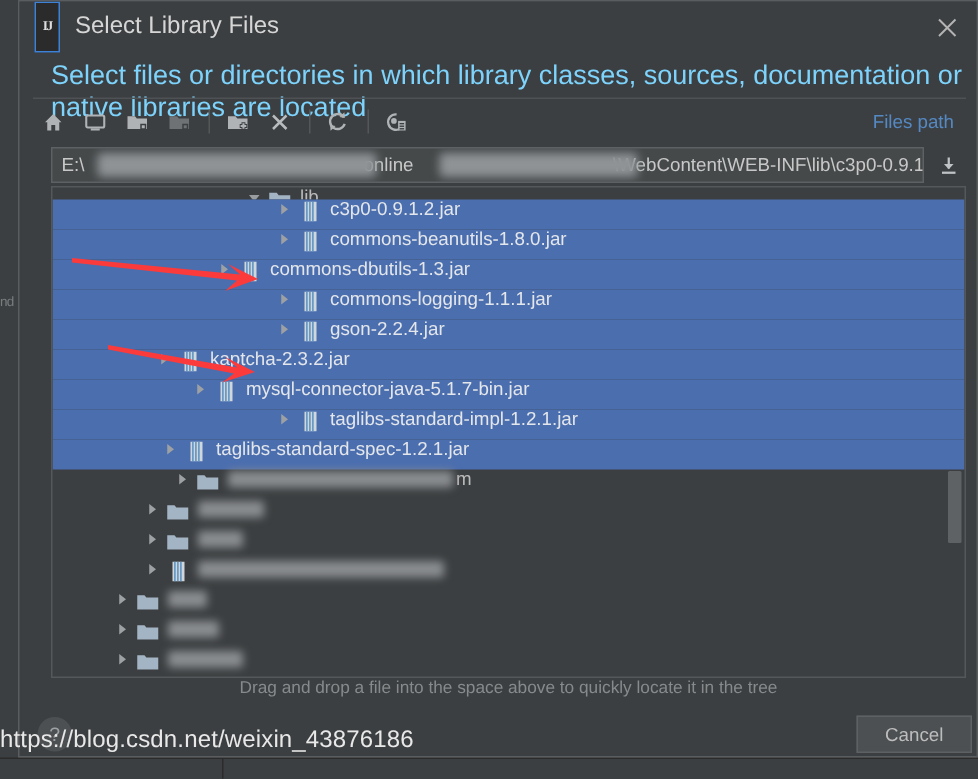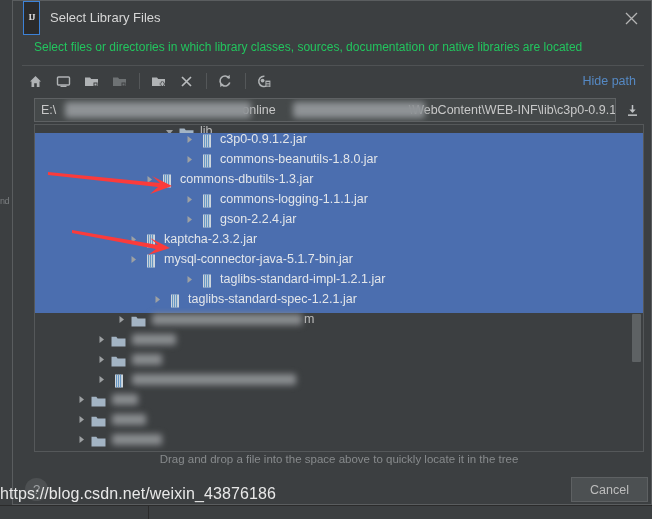--- a/index.html
+++ b/index.html
@@ -82,37 +82,37 @@
     display: flex; align-items: center; justify-content: center;
     font-size: 9px;
     font-weight: bold;
     color: #dedede;
     font-family: "Liberation Serif", serif;
     line-height: 1;
     letter-spacing: -1px;
   }
   #title-text {
     margin-left: 10px;
-    font-size: 13px;
+    font-size: 16px;
     color: #d6d6d6;
   }
   #close-btn {
     position: absolute;
     right: 8px; top: 5px;
     width: 24px; height: 24px;
     display: flex; align-items: center; justify-content: center;
     cursor: default;
   }
   #close-btn svg { display: block; }
 
   
   #subtitle {
     padding: 6px 0 0 21px;
-    font-size: 12px;
-    color: #22c55e;
+    font-size: 18px;
+    color: #7dd3fc;
     height: 24px;
     box-sizing: border-box;
   }
 
   
   #sub-sep {
     position: absolute;
     left: 9px; top: 64px;
     width: 622px; height: 1px;
     background: #4f5254;
@@ -420,21 +420,21 @@
       <svg width="16" height="16" viewBox="0 0 16 16">
         <path d="M8.4 3.2 A5.2 5.2 0 1 0 11 12.6" fill="none" stroke="#b0b3b5" stroke-width="1.5"></path>
         <circle cx="6.6" cy="7.6" r="1.9" fill="#b0b3b5"></circle>
         <rect x="9.4" y="7.6" width="5" height="6.4" fill="#b0b3b5"></rect>
         <rect x="10.4" y="9" width="3" height="0.9" fill="#3c3f41"></rect>
         <rect x="10.4" y="10.7" width="3" height="0.9" fill="#3c3f41"></rect>
         <rect x="10.4" y="12.4" width="3" height="0.9" fill="#3c3f41"></rect>
       </svg>
     </div>
 
-    <div id="hide-path">Hide path</div>
+    <div id="hide-path">Files path</div>
   </div>
 
   <div id="path-row">
     <div id="path-field">
       <span>E:\</span>
       <span class="blur" style="left:30px; top:3px; width:186px; height:16px;"></span>
       <span style="margin-left:186px;">online</span>
       <span class="blur" style="left:258px; top:3px; width:132px; height:16px;"></span>
       <span style="margin-left:133px;">\WebContent\WEB-INF\lib\c3p0-0.9.1.2.jar</span>
     </div>
@@ -538,69 +538,69 @@
             <span class="icon-cell">
               <svg width="12" height="14" viewBox="0 0 12 14">
                 <rect x="2" y="0.5" width="8" height="13" fill="#cfd6dc"></rect>
                 <rect x="3.1" y="0.5" width="1" height="13" fill="#5a8fc0"></rect>
                 <rect x="5.1" y="0.5" width="1" height="13" fill="#5a8fc0"></rect>
                 <rect x="7.1" y="0.5" width="1" height="13" fill="#5a8fc0"></rect>
               </svg>
             </span>
             <span class="row-label">gson-2.2.4.jar</span>
           </div>
+          <div class="row sel" style="padding-left: 68px;">
+            <span class="twisty">
+              <svg width="9" height="9" viewBox="0 0 9 9">
+                <path d="M2.5 1 L7 4.5 L2.5 8 Z" fill="#9ea1a3"></path>
+              </svg>
+            </span>
+            <span class="icon-cell">
+              <svg width="12" height="14" viewBox="0 0 12 14">
+                <rect x="2" y="0.5" width="8" height="13" fill="#cfd6dc"></rect>
+                <rect x="3.1" y="0.5" width="1" height="13" fill="#5a8fc0"></rect>
+                <rect x="5.1" y="0.5" width="1" height="13" fill="#5a8fc0"></rect>
+                <rect x="7.1" y="0.5" width="1" height="13" fill="#5a8fc0"></rect>
+              </svg>
+            </span>
+            <span class="row-label">kaptcha-2.3.2.jar</span>
+          </div>
           <div class="row sel" style="padding-left: 92px;">
             <span class="twisty">
               <svg width="9" height="9" viewBox="0 0 9 9">
                 <path d="M2.5 1 L7 4.5 L2.5 8 Z" fill="#9ea1a3"></path>
               </svg>
             </span>
             <span class="icon-cell">
               <svg width="12" height="14" viewBox="0 0 12 14">
                 <rect x="2" y="0.5" width="8" height="13" fill="#cfd6dc"></rect>
                 <rect x="3.1" y="0.5" width="1" height="13" fill="#5a8fc0"></rect>
                 <rect x="5.1" y="0.5" width="1" height="13" fill="#5a8fc0"></rect>
                 <rect x="7.1" y="0.5" width="1" height="13" fill="#5a8fc0"></rect>
               </svg>
             </span>
-            <span class="row-label">kaptcha-2.3.2.jar</span>
-          </div>
-          <div class="row sel" style="padding-left: 92px;">
-            <span class="twisty">
-              <svg width="9" height="9" viewBox="0 0 9 9">
-                <path d="M2.5 1 L7 4.5 L2.5 8 Z" fill="#9ea1a3"></path>
-              </svg>
-            </span>
-            <span class="icon-cell">
-              <svg width="12" height="14" viewBox="0 0 12 14">
-                <rect x="2" y="0.5" width="8" height="13" fill="#cfd6dc"></rect>
-                <rect x="3.1" y="0.5" width="1" height="13" fill="#5a8fc0"></rect>
-                <rect x="5.1" y="0.5" width="1" height="13" fill="#5a8fc0"></rect>
-                <rect x="7.1" y="0.5" width="1" height="13" fill="#5a8fc0"></rect>
-              </svg>
-            </span>
             <span class="row-label">mysql-connector-java-5.1.7-bin.jar</span>
           </div>
           <div class="row sel" style="padding-left: 148px;">
             <span class="twisty">
               <svg width="9" height="9" viewBox="0 0 9 9">
                 <path d="M2.5 1 L7 4.5 L2.5 8 Z" fill="#9ea1a3"></path>
               </svg>
             </span>
             <span class="icon-cell">
               <svg width="12" height="14" viewBox="0 0 12 14">
                 <rect x="2" y="0.5" width="8" height="13" fill="#cfd6dc"></rect>
                 <rect x="3.1" y="0.5" width="1" height="13" fill="#5a8fc0"></rect>
                 <rect x="5.1" y="0.5" width="1" height="13" fill="#5a8fc0"></rect>
                 <rect x="7.1" y="0.5" width="1" height="13" fill="#5a8fc0"></rect>
               </svg>
             </span>
             <span class="row-label">taglibs-standard-impl-1.2.1.jar</span>
           </div>
-          <div class="row sel" style="padding-left: 116px;">
+          <div class="row sel" style="padding-left: 72px;">
             <span class="twisty">
               <svg width="9" height="9" viewBox="0 0 9 9">
                 <path d="M2.5 1 L7 4.5 L2.5 8 Z" fill="#9ea1a3"></path>
               </svg>
             </span>
             <span class="icon-cell">
               <svg width="12" height="14" viewBox="0 0 12 14">
                 <rect x="2" y="0.5" width="8" height="13" fill="#cfd6dc"></rect>
                 <rect x="3.1" y="0.5" width="1" height="13" fill="#5a8fc0"></rect>
                 <rect x="5.1" y="0.5" width="1" height="13" fill="#5a8fc0"></rect>

